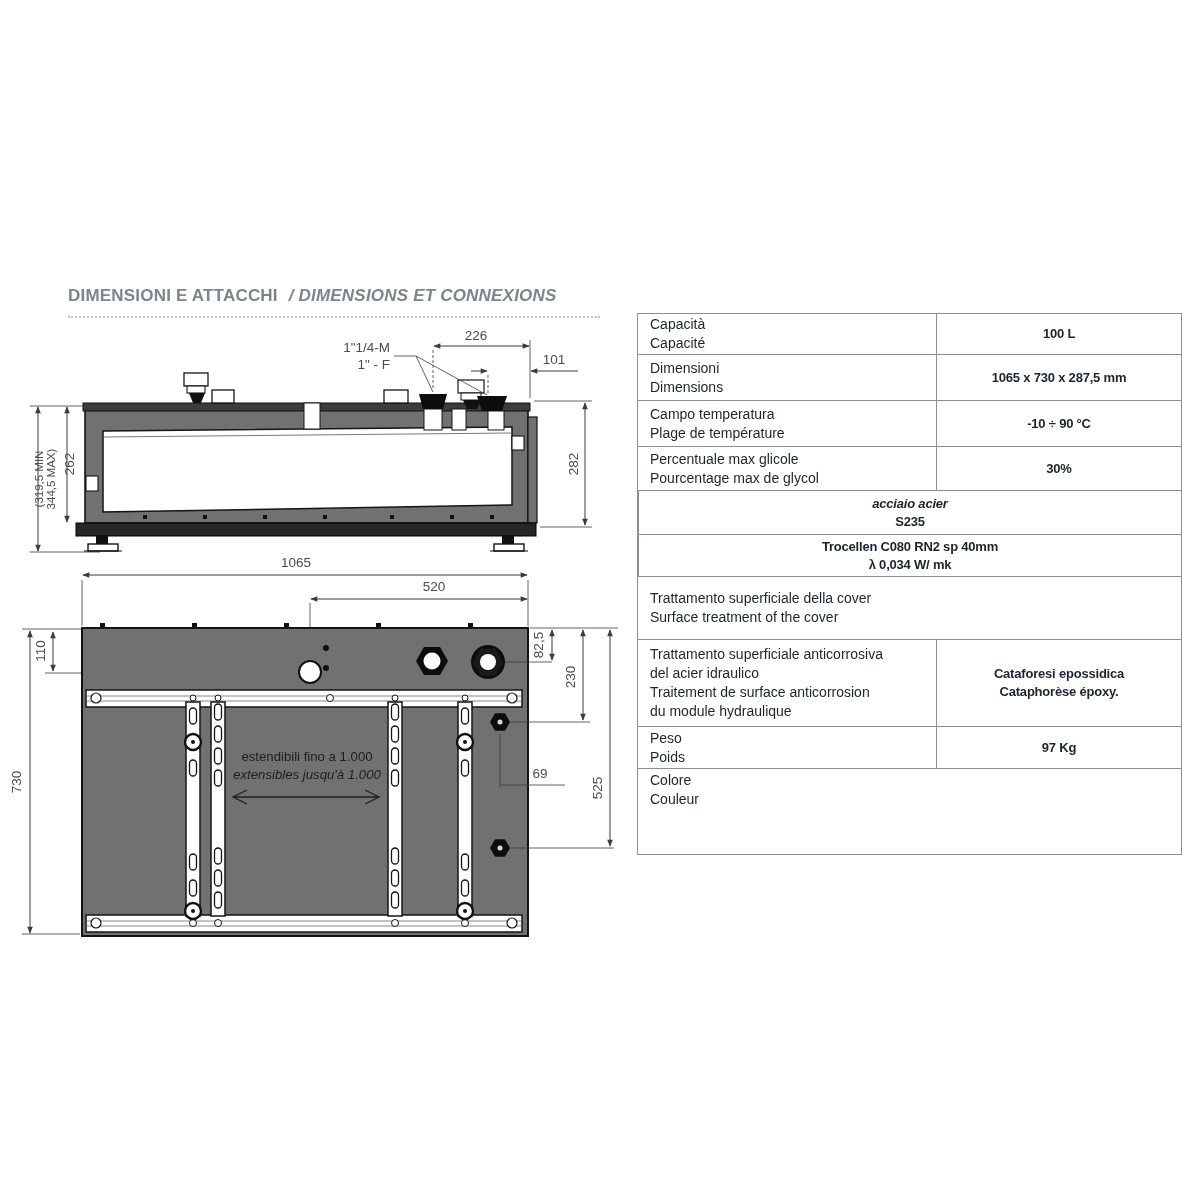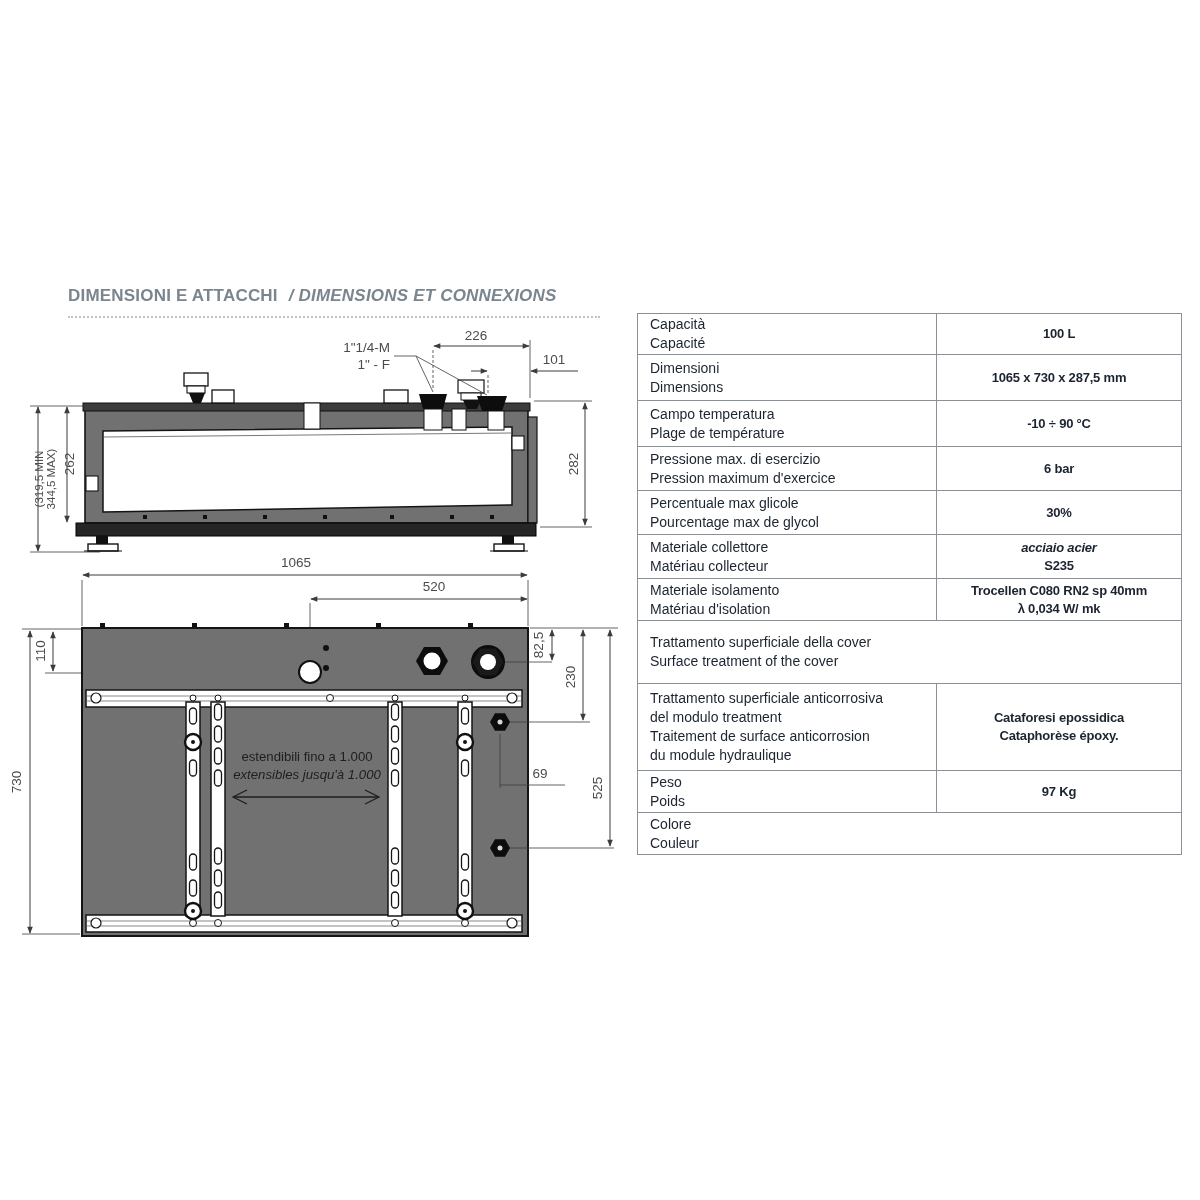--- a/index.html
+++ b/index.html
@@ -296,73 +296,56 @@
     <div class="trow" style="height:46px">
       <div class="tlabel">
         <div>Campo temperatura</div>
         <div class="fr">Plage de température</div>
       </div>
       <div class="tvalue">
         <div>-10 ÷ 90 °C</div>
       </div>
     </div>
 
-    <div class="trow" style="height:44px">
-      <div class="tlabel">
-        <div>Pressione max. di esercizio</div>
-        <div class="fr">Pression maximum d'exercice</div>
-      </div>
-      <div class="tvalue">
-        <div>6 bar</div>
-      </div>
-    </div>
 
     <div class="trow" style="height:44px">
       <div class="tlabel">
         <div>Percentuale max glicole</div>
         <div class="fr">Pourcentage max de glycol</div>
       </div>
       <div class="tvalue">
         <div>30%</div>
       </div>
     </div>
 
     <div class="trow" style="height:44px">
-      <div class="tlabel">
-        <div>Materiale collettore</div>
-        <div class="fr">Matériau collecteur</div>
-      </div>
       <div class="tvalue">
         <div class="vi">acciaio acier</div>
         <div>S235</div>
       </div>
     </div>
 
     <div class="trow" style="height:42px">
-      <div class="tlabel">
-        <div>Materiale isolamento</div>
-        <div class="fr">Matériau d'isolation</div>
-      </div>
       <div class="tvalue">
         <div>Trocellen C080 RN2 sp 40mm</div>
         <div>λ 0,034 W/ mk</div>
       </div>
     </div>
 
     <div class="trow" style="height:63px">
       <div class="tlabel">
         <div>Trattamento superficiale della cover</div>
         <div class="fr">Surface treatment of the cover</div>
       </div>
     </div>
 
     <div class="trow" style="height:87px">
       <div class="tlabel">
         <div>Trattamento superficiale anticorrosiva</div>
-        <div>del modulo treatment</div>
+        <div>del acier idraulico</div>
         <div class="fr">Traitement de surface anticorrosion</div>
         <div class="fr">du module hydraulique</div>
       </div>
       <div class="tvalue">
         <div>Cataforesi epossidica</div>
         <div>Cataphorèse époxy.</div>
       </div>
     </div>
 
     <div class="trow" style="height:42px">

